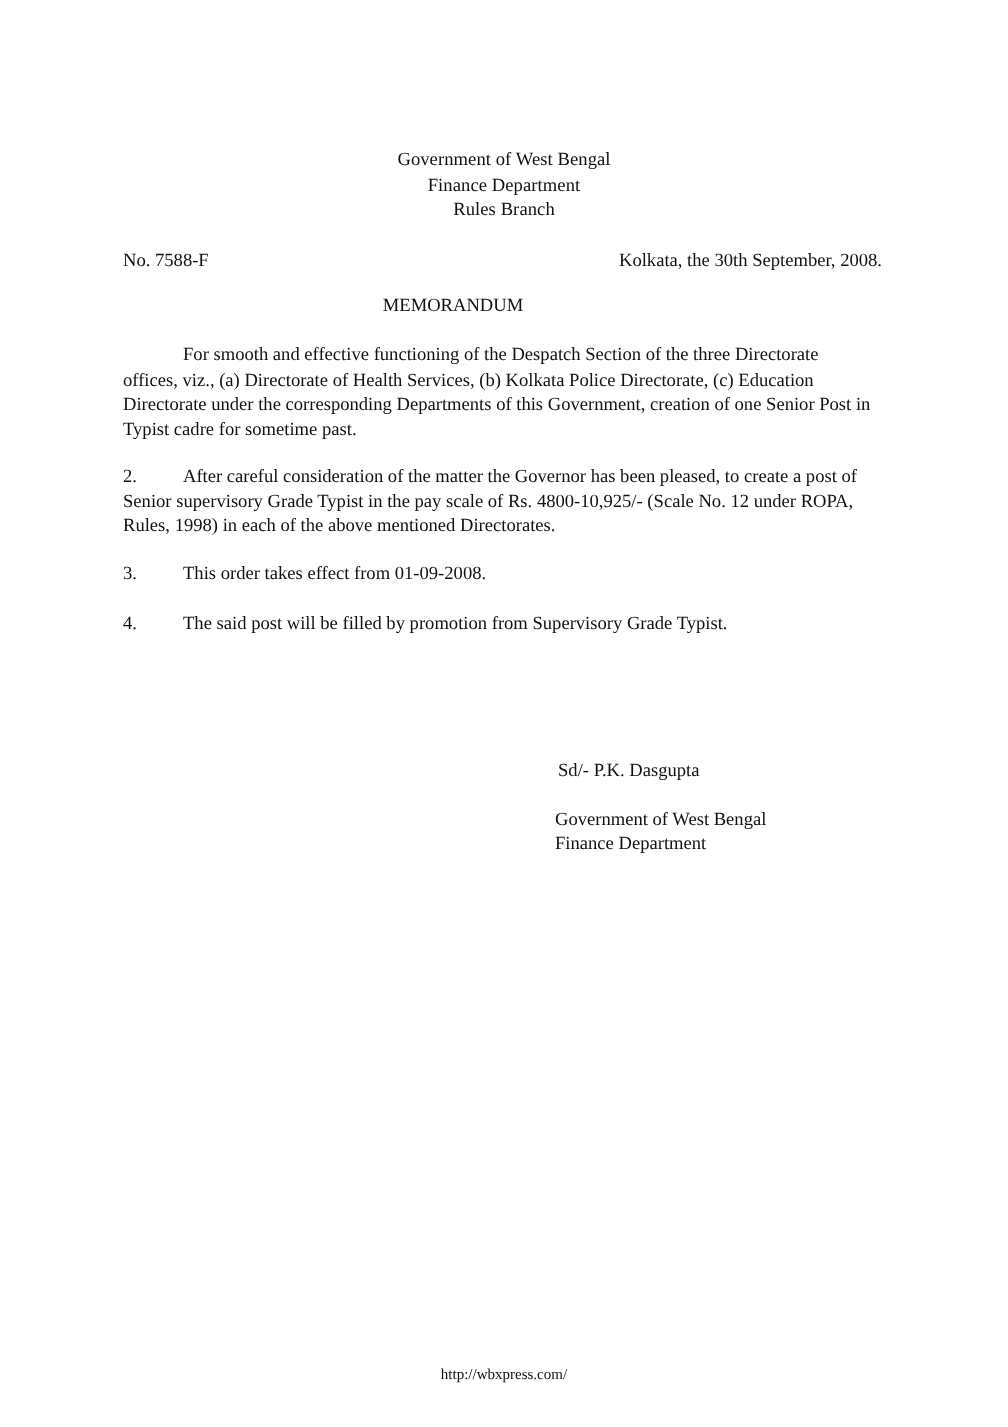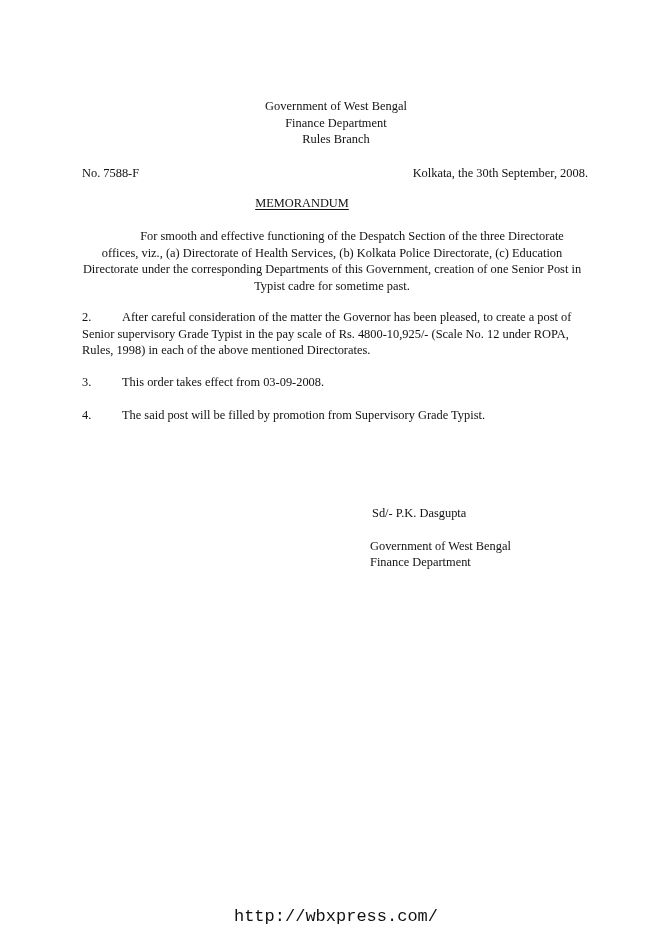--- a/index.html
+++ b/index.html
@@ -40,58 +40,57 @@
       width: 506px;
     }
     .ref-no { position: absolute; left: 0; top: 0; }
     .ref-date { position: absolute; right: 0; top: 0; white-space: nowrap; font-family: Liberation Serif, serif; }
     .memo-title {
       position: absolute;
       top: 179px;
       left: 0;
       width: 604px;
       text-align: center;
-      text-decoration: underline;
       text-underline-offset: 2px;
     }
     .para {
       position: absolute;
       left: 82px;
       width: 500px;
       text-align: left;
     }
     .indent {
       display: inline-block;
       width: 40px;
     }
     .num {
       display: inline-block;
       width: 40px;
     }
-    #p1 { top: 212px; text-align: center; }
+    #p1 { top: 212px; }
     #p2 { top: 293px; }
     #p3 { top: 358px; }
     #p4 { top: 391px; }
     #p5 { top: 424px; }
     .signature {
       position: absolute;
       top: 489px;
       left: 370px;
       width: 216px;
       text-align: left;
     }
     .sig-name { margin-bottom: 16px; margin-left: 2px; }
     .footer {
       position: absolute;
       top: 893px;
       left: 0;
       width: 672px;
       text-align: center;
-      font-family: Liberation Mono, monospace;
-      font-size: 17px;
+      font-family: Liberation Serif, serif;
+      font-size: 10px;
       color: #111;
     }
   </style>
 </head>
 <body>
 
 <div class="page">
 
   <div class="header">
     <div>Government of West Bengal</div>
@@ -108,21 +107,21 @@
 
   <div class="para" id="p1">
     <span class="indent"></span><span>For smooth and effective functioning of the Despatch Section of the three Directorate offices, viz., (a) Directorate of Health Services, (b) Kolkata Police Directorate, (c) Education Directorate under the corresponding Departments of this Government, creation of one Senior Post in Typist cadre for sometime past.</span>
   </div>
 
   <div class="para" id="p2">
     <span class="num">2.</span><span>After careful consideration of the matter the Governor has been pleased, to create a post of Senior supervisory Grade Typist in the pay scale of Rs. 4800-10,925/- (Scale No. 12 under ROPA, Rules, 1998) in each of the above mentioned Directorates.</span>
   </div>
 
   <div class="para" id="p3">
-    <span class="num">3.</span><span>This order takes effect from 03-09-2008.</span>
+    <span class="num">3.</span><span>This order takes effect from 01-09-2008.</span>
   </div>
 
   <div class="para" id="p4">
     <span class="num">4.</span><span>The said post will be filled by promotion from Supervisory Grade Typist.</span>
   </div>
 
 
   <div class="signature">
     <div class="sig-name">Sd/- P.K. Dasgupta</div>
     <div>Government of West Bengal</div>

